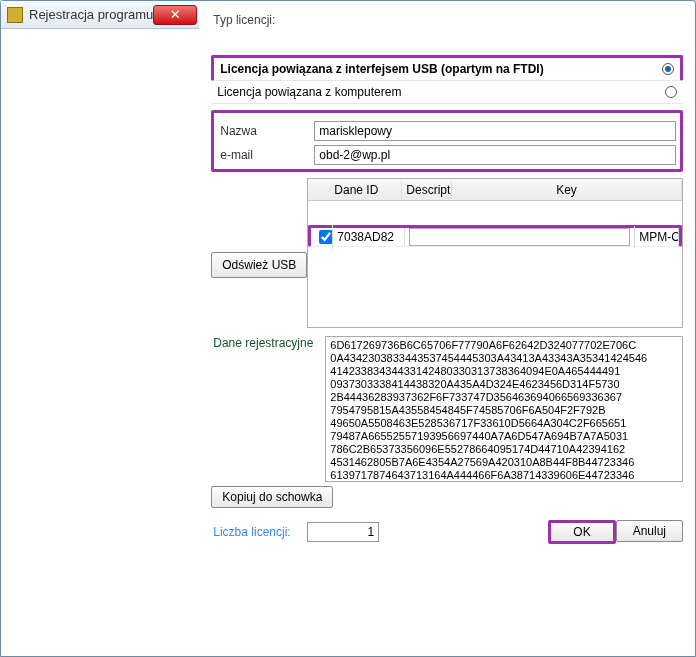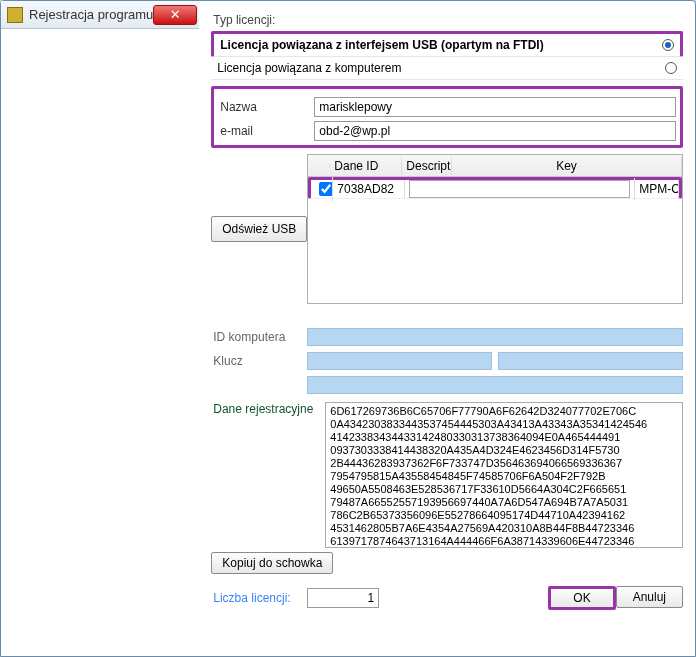--- a/index.html
+++ b/index.html
@@ -47,21 +47,21 @@
     font-size: 13px;
   }
   .body {
     flex: 1;
     padding: 8px 12px 8px 12px;
     overflow: hidden;
     display: flex;
     flex-direction: column;
   }
   .section-label { color: #444; margin: 4px 0 4px 2px; }
-  .hl { border: 3px solid #9933aa; border-radius: 2px; }
+  .hl { border: 3px solid #9933aa; border-radius: 2px; margin-top: 24px; }
   .option-row {
     display: flex;
     align-items: center;
     padding: 4px 6px;
     border-bottom: 1px solid #e6e6e6;
   }
   .option-row .radio {
     width: 12px; height: 12px;
     border: 1px solid #555;
     border-radius: 50%;
@@ -217,36 +217,20 @@
         </div>
         <div class="grid-row hl">
           <div class="gcol c-chk"><input type="checkbox" checked="" style=""></div>
           <div class="gcol c-chip">7038AD82</div>
           <div class="gcol c-key"><input type="text" value="" style=""></div>
           <div class="gcol c-desc">MPM-COM INTERFACE</div>
         </div>
       </div>
     </div>
 
-    <div class="middle">
-      <div class="mid-row">
-        <div class="lbl">ID komputera</div>
-        <div class="bluebox"></div>
-      </div>
-      <div class="mid-row">
-        <div class="lbl">Klucz</div>
-        <div class="bluebox"></div>
-        <div style="width:6px"></div>
-        <div class="bluebox"></div>
-      </div>
-      <div class="mid-row">
-        <div class="lbl"></div>
-        <div class="bluebox"></div>
-      </div>
-    </div>
 
     <div class="regdata">
       <div class="lbl">Dane rejestracyjne</div>
       <div class="area">6D617269736B6C65706F77790A6F62642D324077702E706C
 0A4342303833443537454445303A43413A43343A35341424546
 41423383434433142480330313738364094E0A465444491
 0937303338414438320A435A4D324E4623456D314F5730
 2B44436283937362F6F733747D356463694066569336367
 7954795815A43558454845F74585706F6A504F2F792B
 49650A5508463E528536717F33610D5664A304C2F665651

